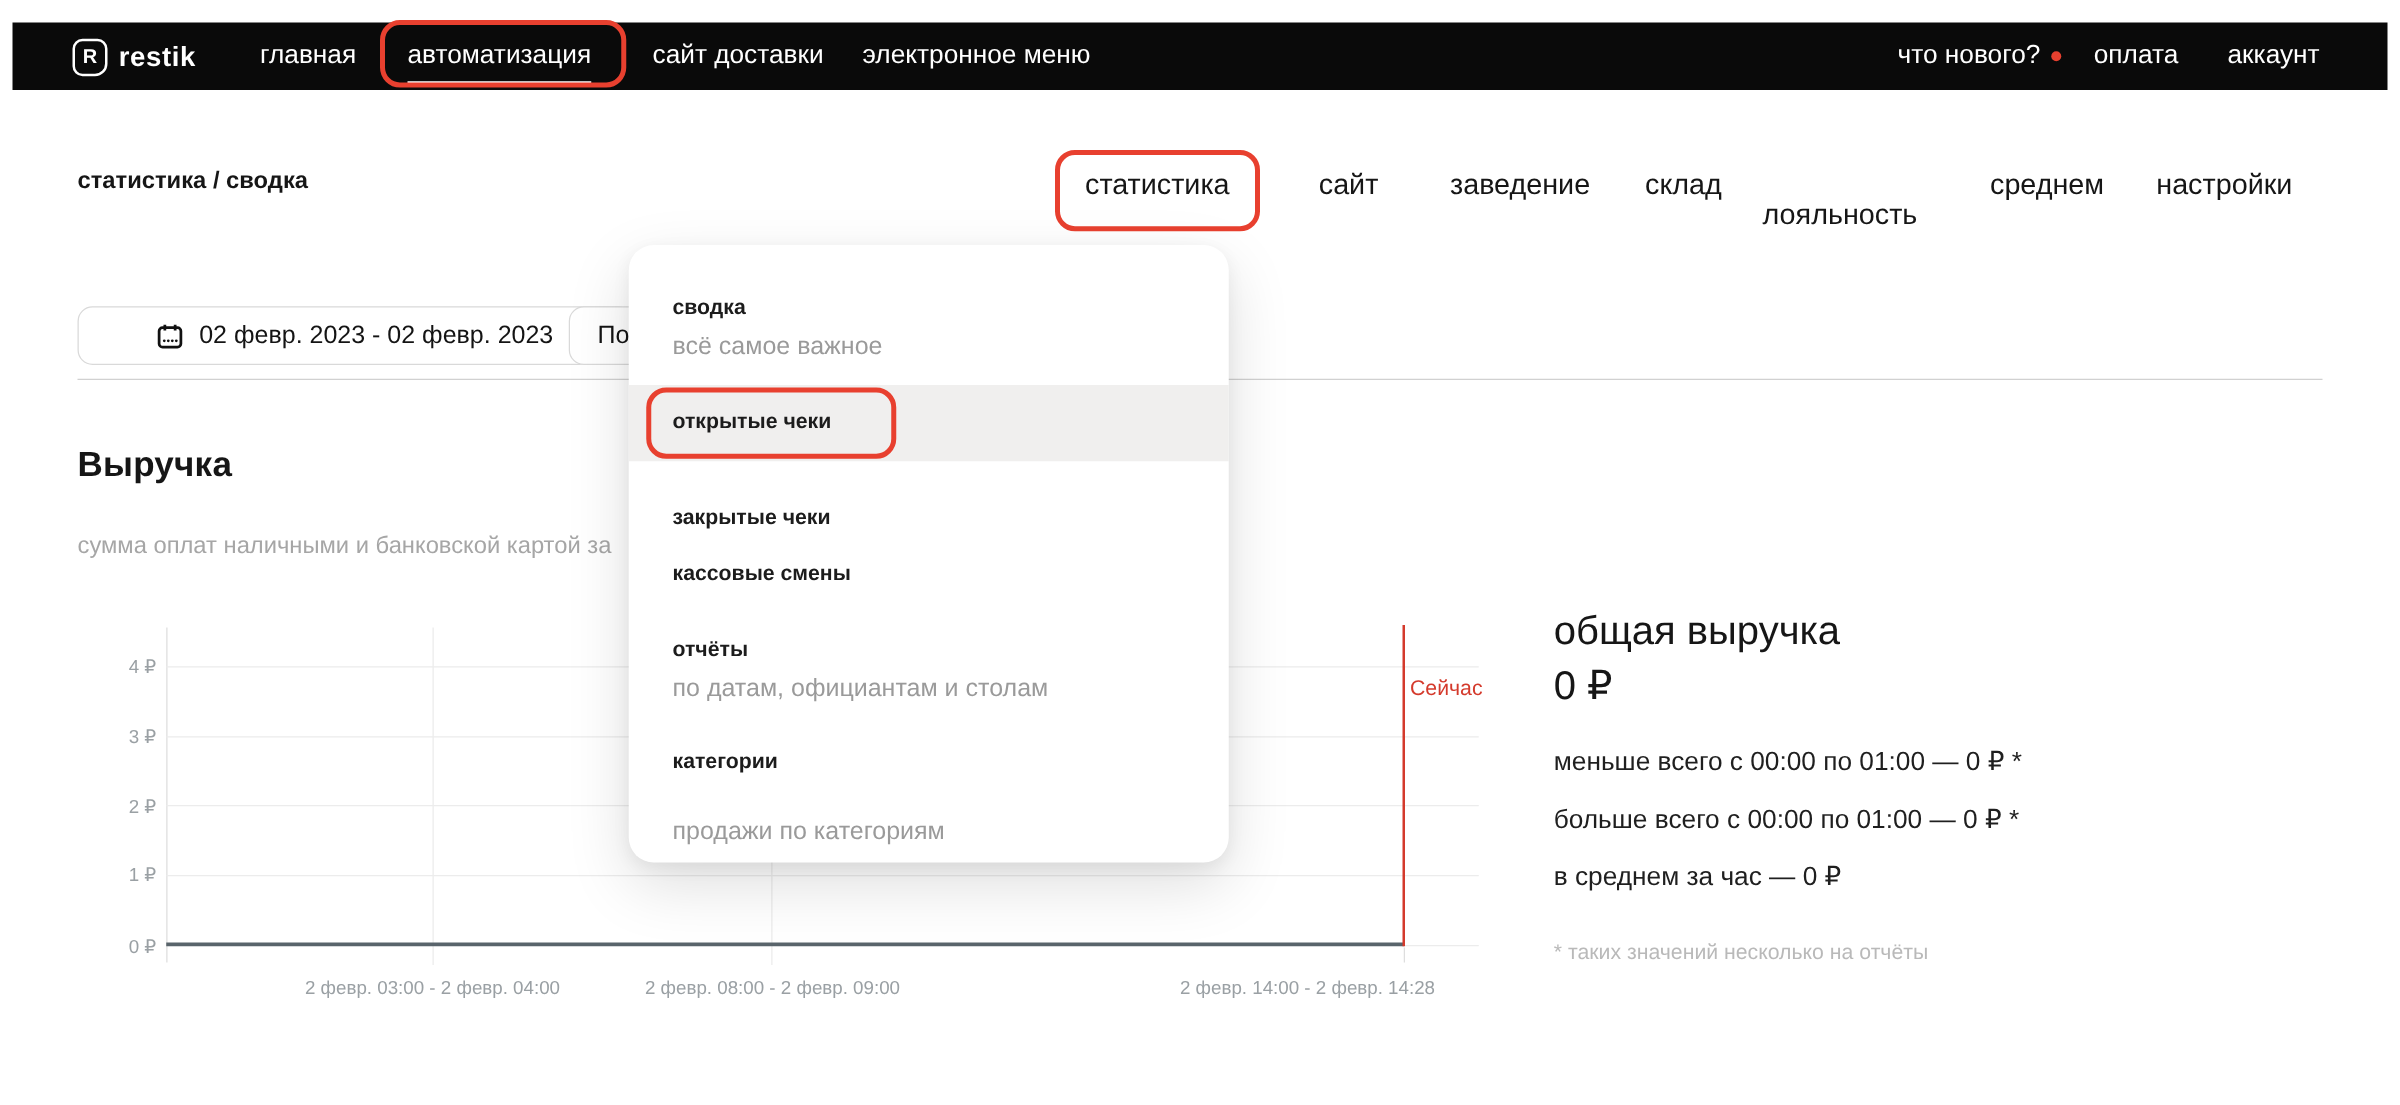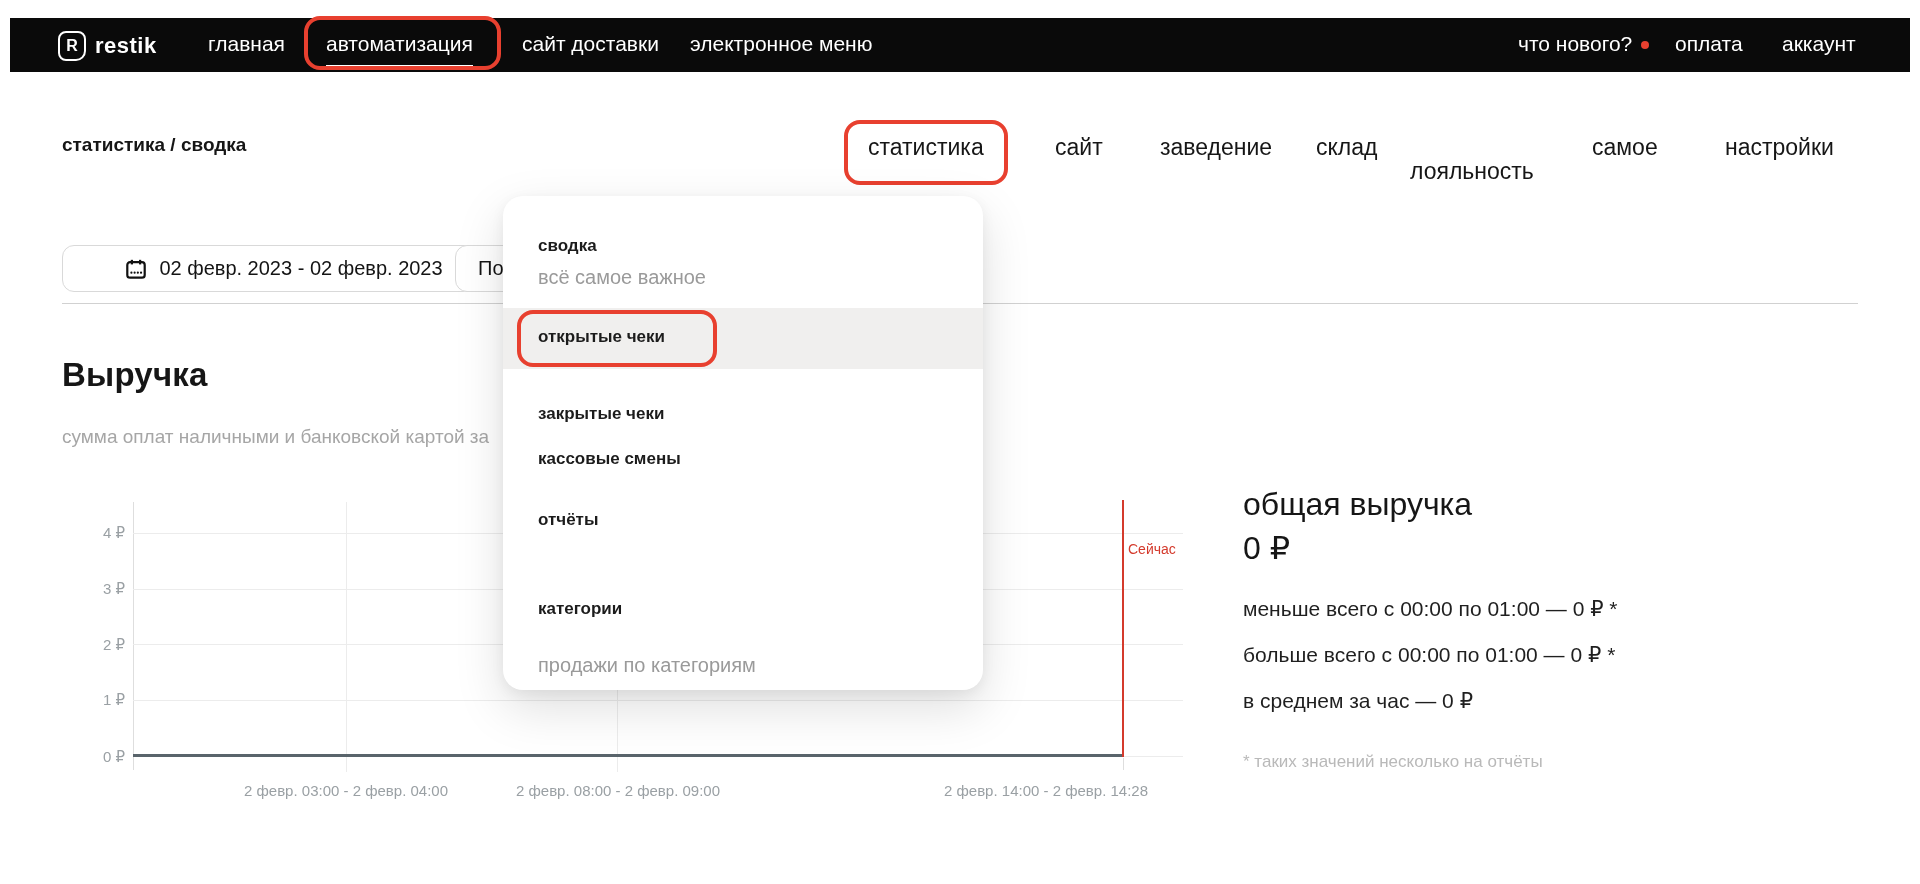--- a/index.html
+++ b/index.html
@@ -30,32 +30,32 @@
 
   
   .btn{top:245px;height:47px;border:1.5px solid #d9d9d9;border-radius:12px;background:#fff;
     display:flex;align-items:center;font-size:20px;color:#141414;box-sizing:border-box;}
   .date-btn{left:62px;width:444px;justify-content:center;gap:12px;}
   .group-btn{left:455px;width:150px;padding-left:22px;overflow:hidden;white-space:nowrap;}
 
   .divider{left:62px;top:303px;width:1796px;height:1px;background:#ababab;opacity:.55;}
 
   
-  .rev-title{left:62px;top:356px;font-size:33px;font-weight:600;letter-spacing:.2px;}
+  .rev-title{left:62px;top:356px;font-size:28px;font-weight:600;letter-spacing:.2px;}
   .rev-sub{left:62px;top:426px;width:443px;font-size:19px;color:#a6a6a6;white-space:nowrap;overflow:hidden;}
 
   
   .ytick{width:60px;text-align:right;font-size:15px;color:#9aa0a4;}
   .gridline-h{left:133px;width:1050px;height:1px;background:#ececec;}
   .gridline-v{width:1px;background:#ececec;top:502px;height:270px;}
   .axis-v{left:133px;top:502px;width:1px;height:268px;background:#dedede;}
   .zero-line{left:133px;top:754px;width:990px;height:3px;background:#59646b;}
   .zero-line-ext{left:1123px;top:756px;width:60px;height:1px;background:#ececec;}
   .now-line{left:1122px;top:500px;width:2px;height:257px;background:#d43a2c;}
-  .now-label{left:1128px;top:541px;font-size:14px;color:#d43a2c;}
+  .now-label{left:1128px;top:541px;font-size:17px;color:#d43a2c;}
   .now-tick{left:1123px;top:758px;width:1px;height:12px;background:#dedede;}
   .xtick{top:782px;width:320px;text-align:center;font-size:15px;color:#9aa0a4;white-space:nowrap;}
 
   
   .sum-title{left:1243px;top:486px;font-size:32px;font-weight:500;}
   .sum-total{left:1243px;top:529px;font-size:32px;font-weight:500;}
   .sum-line{left:1243px;font-size:21px;color:#1f1f1f;}
   .sum-note{left:1243px;top:752px;font-size:17px;color:#b9b9b9;}
 
   
@@ -93,21 +93,21 @@
 <div class="abs breadcrumb">статистика / сводка</div>
 
 <div class="abs sec-item" style="left:868px;">
   <span>статистика</span>
   <span class="abs anno" style="left:-24px;right:-24px;top:-14px;bottom:-24px;"></span>
 </div>
 <div class="abs sec-item" style="left:1055px;">сайт</div>
 <div class="abs sec-item" style="left:1160px;">заведение</div>
 <div class="abs sec-item" style="left:1316px;">склад</div>
 <div class="abs sec-item" style="left:1410px;margin-top:24px;">лояльность</div>
-<div class="abs sec-item" style="left:1592px;">самое</div>
+<div class="abs sec-item" style="left:1592px;">среднем</div>
 <div class="abs sec-item" style="left:1725px;">настройки</div>
 
 <div class="abs btn date-btn">
   <svg width="22" height="22" viewBox="0 0 24 24">
     <rect x="2.5" y="4.5" width="19" height="17" rx="3" fill="none" stroke="#111" stroke-width="2.4"></rect>
     <line x1="7.5" y1="2" x2="7.5" y2="7" stroke="#111" stroke-width="2.4"></line>
     <line x1="16.5" y1="2" x2="16.5" y2="7" stroke="#111" stroke-width="2.4"></line>
     <circle cx="7" cy="16" r="1.2" fill="#111"></circle>
       <circle cx="10.5" cy="16" r="1.2" fill="#111"></circle>
     <circle cx="14" cy="16" r="1.2" fill="#111"></circle>
@@ -169,16 +169,17 @@
   <div class="abs dd-title" style="top:131px;">
     <span>открытые чеки</span>
   </div>
   <div class="abs anno" style="left:14px;top:114px;width:192px;height:49px;position:absolute;"></div>
 
   <div class="abs dd-title" style="top:192px;margin-top:16px;">закрытые чеки</div>
 
   <div class="abs dd-title" style="top:253px;">кассовые смены</div>
 
   <div class="abs dd-title" style="top:314px;">отчёты</div>
+  <div class="abs dd-sub" style="top:344px;">по датам, официантам и столам</div>
 
   <div class="abs dd-title" style="top:403px;">категории</div>
   <div class="abs dd-sub" style="top:458px;">продажи по категориям</div>
 </div>
 
 </body></html>

